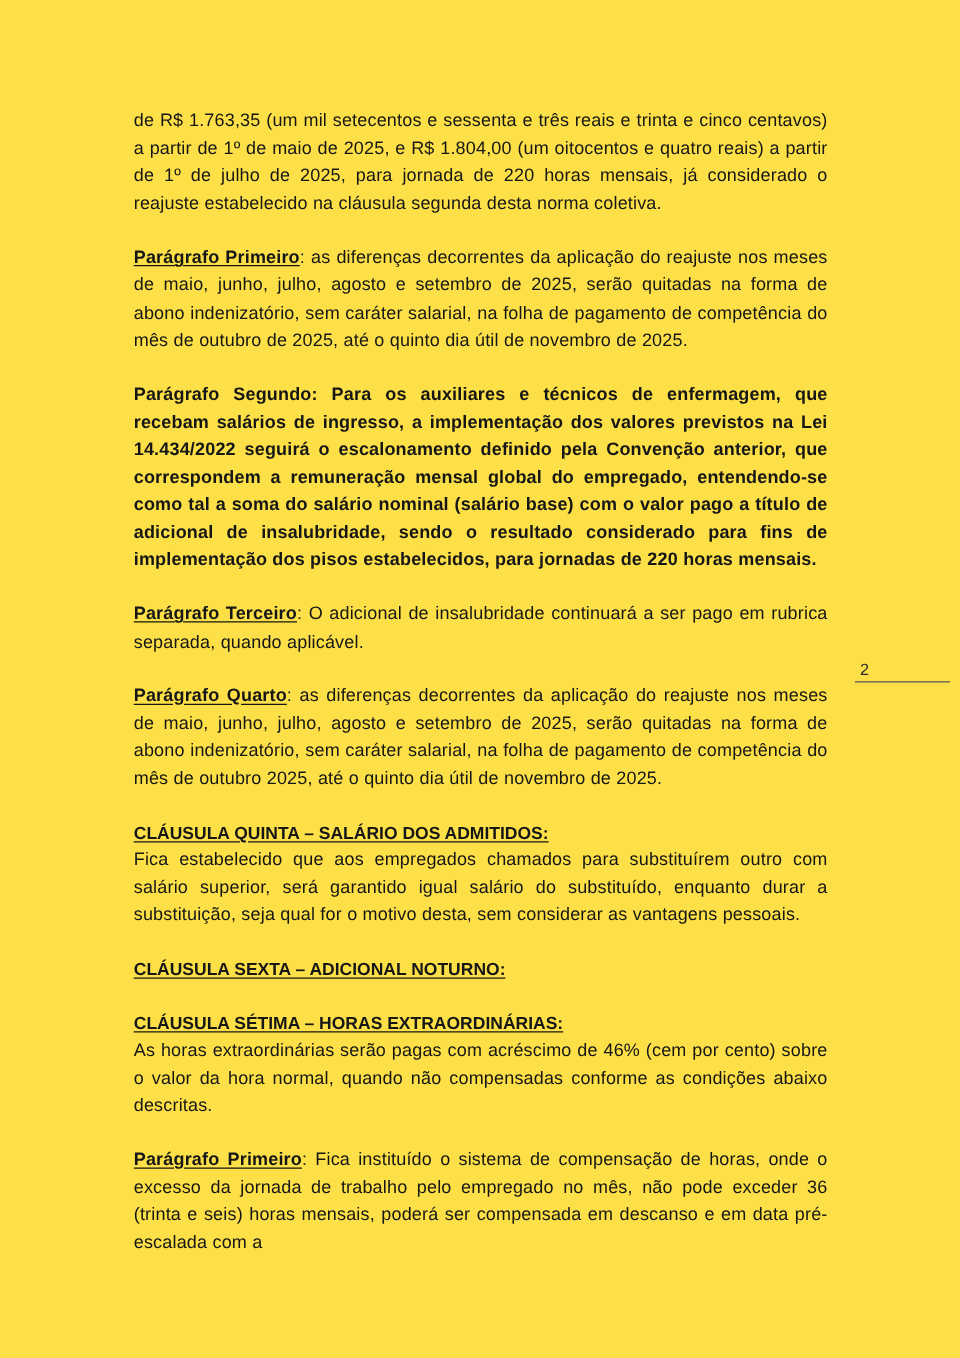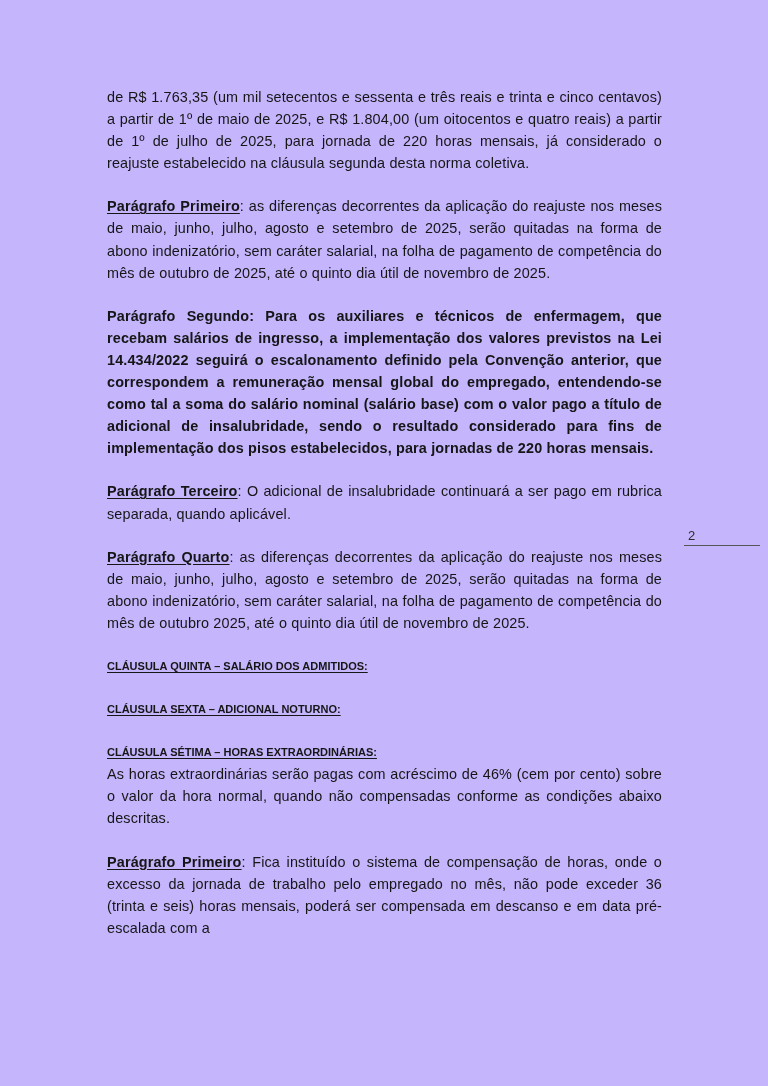--- a/index.html
+++ b/index.html
@@ -8,21 +8,21 @@
     background: #ffffff;
   }
   body {
     font-family: "Liberation Sans", sans-serif;
     color: #000000;
   }
   .page {
     position: relative;
     width: 768px;
     height: 1086px;
-    background: #c4b5fd;
+    background: #fde047;
     overflow: hidden;
     box-sizing: border-box;
   }
   .doc-body {
     position: absolute;
     left: 107px;
     top: 86px;
     width: 555px;
   }
   .para {
@@ -37,21 +37,21 @@
     hyphens: none;
   }
   .para:last-child { margin-bottom: 0; }
 
   .label {
     font-weight: bold;
     text-decoration: underline;
     text-underline-offset: 2px;
   }
   .heading {
-    font-size: 11px;
+    font-size: 14px;
     line-height: 22.1px;
     font-weight: bold;
     text-decoration: underline;
     text-underline-offset: 2px;
     text-align: left;
     margin: 0;
     color: #161616;
   }
   .heading-block {
     margin: 0 0 21px 0;
@@ -100,20 +100,21 @@
 
     <p class="para allbold"><span class="u">Parágrafo Segundo</span><span>:</span> <span class="u">Para os auxiliares e técnicos de enfermagem, que recebam salários de ingresso, a implementação dos valores previstos na Lei 14.434/2022 seguirá o escalonamento definido pela Convenção anterior, que correspondem a remuneração mensal global do empregado, entendendo-se como tal a soma do salário nominal (salário base) com o valor pago a título de adicional de insalubridade, sendo o resultado considerado para fins de implementação dos pisos estabelecidos, para jornadas de 220 horas mensais.</span></p>
 
     <p class="para"><span class="label">Parágrafo Terceiro</span><span>:</span><span> O adicional de insalubridade continuará a ser pago em rubrica separada, quando aplicável.</span></p>
 
     <p class="para"><span class="label">Parágrafo Quarto</span><span>:</span><span> as diferenças decorrentes da aplicação do reajuste nos meses de maio, junho, julho, agosto e setembro de 2025, serão quitadas na forma de abono indenizatório, sem caráter salarial, na folha de pagamento de competência do mês de outubro 2025, até o quinto dia útil de novembro de 2025.</span></p>
 
 
     <div class="heading-block">
       <p class="heading">CLÁUSULA QUINTA – SALÁRIO DOS ADMITIDOS:</p>
+      <p class="para">Fica estabelecido que aos empregados chamados para substituírem outro com salário superior, será garantido igual salário do substituído, enquanto durar a substituição, seja qual for o motivo desta, sem considerar as vantagens pessoais.</p>
     </div>
 
     <div class="heading-block">
       <p class="heading">CLÁUSULA SEXTA – ADICIONAL NOTURNO:</p>
     </div>
 
     <div class="heading-block">
       <p class="heading">CLÁUSULA SÉTIMA – HORAS EXTRAORDINÁRIAS:</p>
       <p class="para">As horas extraordinárias serão pagas com acréscimo de 46% (cem por cento) sobre o valor da hora normal, quando não compensadas conforme as condições abaixo descritas.</p>
     </div>

